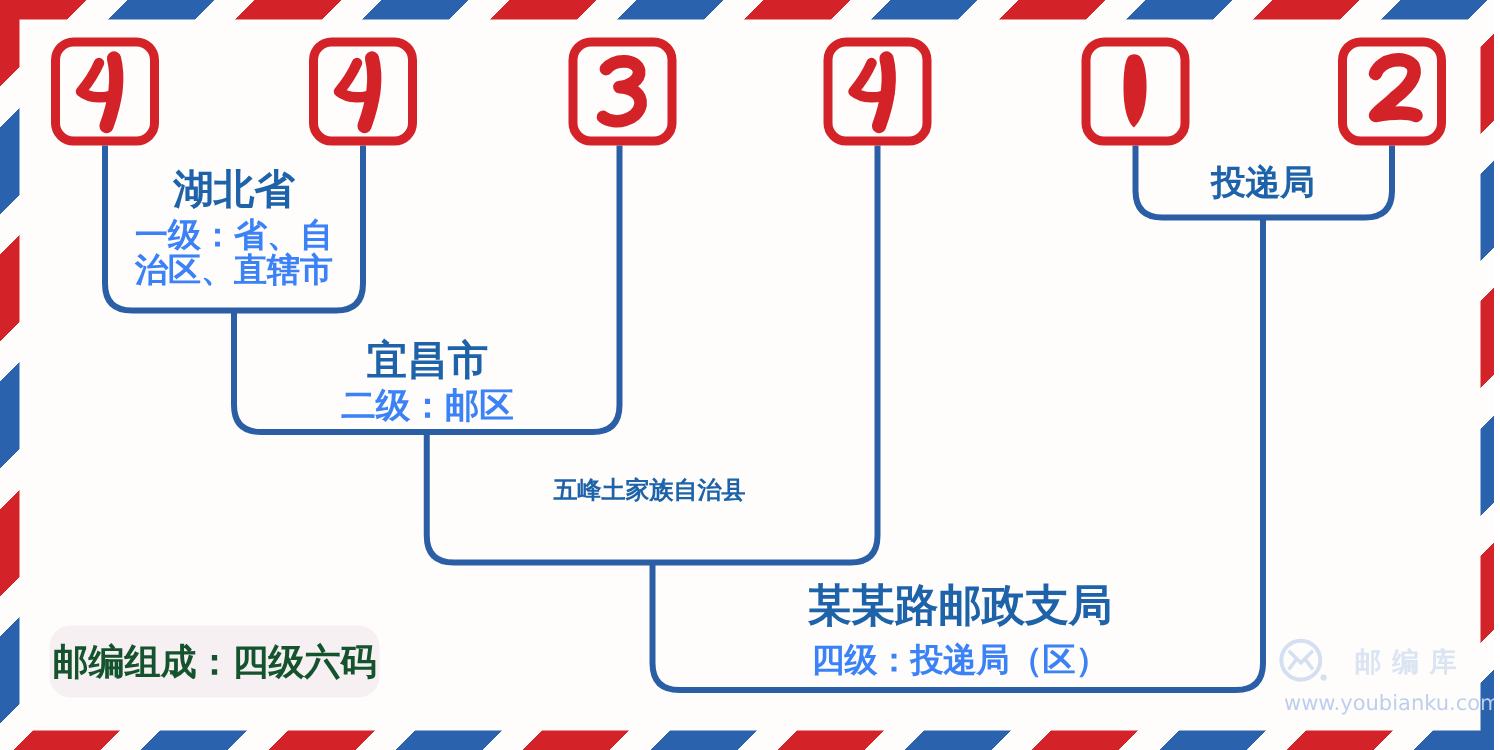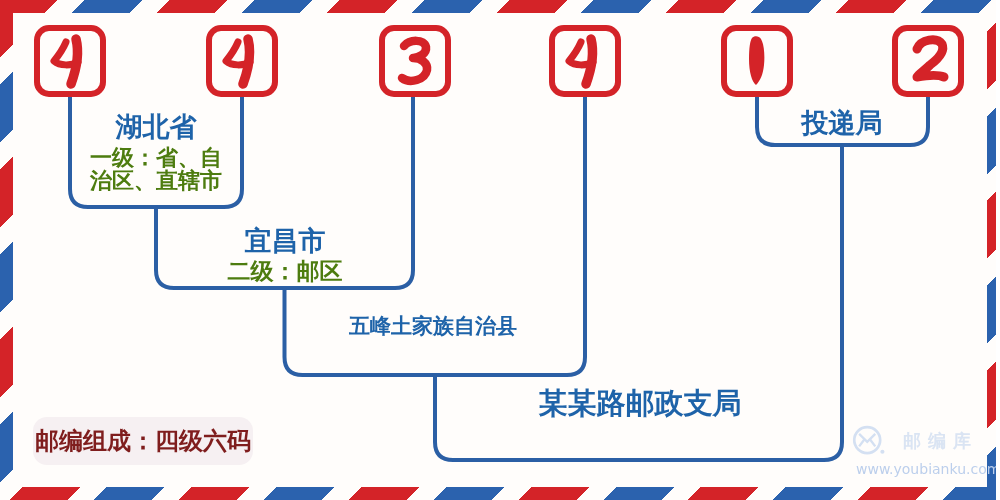--- a/index.html
+++ b/index.html
@@ -7,24 +7,24 @@
          font-family:"DejaVu Sans","Liberation Sans",sans-serif;}
   .stripes{position:absolute;left:0;top:0;width:1000px;height:500px;
     background:repeating-linear-gradient(135deg,#d42328 0 41px,#fffdfb 41px 60px,#2b62ae 60px 101px,#fffdfb 101px 120px);}
   .inner{position:absolute;left:13px;top:13px;width:974px;height:474px;background:#fffdfb;}
   .digit-box{position:absolute;top:25px;width:72px;height:72px;border:6.5px solid #d42328;
     border-radius:15px;box-sizing:border-box;background:#fffdfb;}
   .digit-box svg{position:absolute;left:-6.5px;top:-6.5px;}
   svg.lines{position:absolute;left:0;top:0;}
   .lbl{position:absolute;text-align:center;white-space:nowrap;}
   .lbl .name{color:#1e63a9;font-weight:bold;font-size:27px;line-height:30px;}
-  .lbl .desc{color:#4d7c0f;font-weight:bold;font-size:22px;line-height:23px;}
+  .lbl .desc{color:#3b82f6;font-weight:bold;font-size:22px;line-height:23px;}
   .note-box{position:absolute;left:33px;top:417px;width:220px;height:48px;background:#f6f0f2;
     border-radius:14px;display:flex;align-items:center;justify-content:center;}
-  .note-box span{color:#7f1d1d;font-weight:bold;font-size:24px;}
+  .note-box span{color:#14532d;font-weight:bold;font-size:24px;}
   .watermark{position:absolute;left:852px;top:424px;width:150px;}
   .wm-row{display:flex;align-items:center;white-space:nowrap;}
   .wm-name{color:#dae4f3;font-weight:bold;font-size:18px;letter-spacing:7px;margin-left:17px;}
   .wm-url{color:#bccfec;font-size:14px;margin-top:3px;margin-left:4px;white-space:nowrap;}
 </style>
 </head>
 <body>
 
 <div id="stage">
   <div class="stripes"></div>
@@ -79,29 +79,30 @@
     <div class="desc" style="margin-top:4px;">一级：省、自</div>
     <div class="desc">治区、直辖市</div>
   </div>
 
   <div class="lbl" style="left:185px;top:226px;width:200px;">
     <div class="name">宜昌市</div>
     <div class="desc" style="font-size:23px;margin-top:4px;">二级：邮区</div>
   </div>
 
   <div class="lbl" style="left:313px;top:314px;width:240px;">
-    <div class="name" style="font-size:21px;line-height:25px;">五峰土家族自治县</div>
+    <div class="name" style="font-size:16px;line-height:25px;">五峰土家族自治县</div>
   </div>
 
   <div class="lbl" style="left:520px;top:391px;width:240px;">
     <div class="name" style="font-size:29px;line-height:25px;">某某路邮政支局</div>
+    <div class="desc" style="font-size:22px;margin-top:13px;">四级：投递局（区）</div>
   </div>
 
   <div class="lbl" style="left:762px;top:110px;width:160px;">
-    <div class="name" style="font-size:27px;line-height:25px;">投递局</div>
+    <div class="name" style="font-size:23px;line-height:25px;">投递局</div>
   </div>
 
   <div class="note-box">
     <span>邮编组成：四级六码</span>
   </div>
 
   <div class="watermark">
     <div class="wm-row">
       <svg width="34" height="34" viewBox="0 0 38 38">
         <circle cx="17" cy="18" r="14.5" fill="none" stroke="#d4e0f2" stroke-width="3"></circle>

